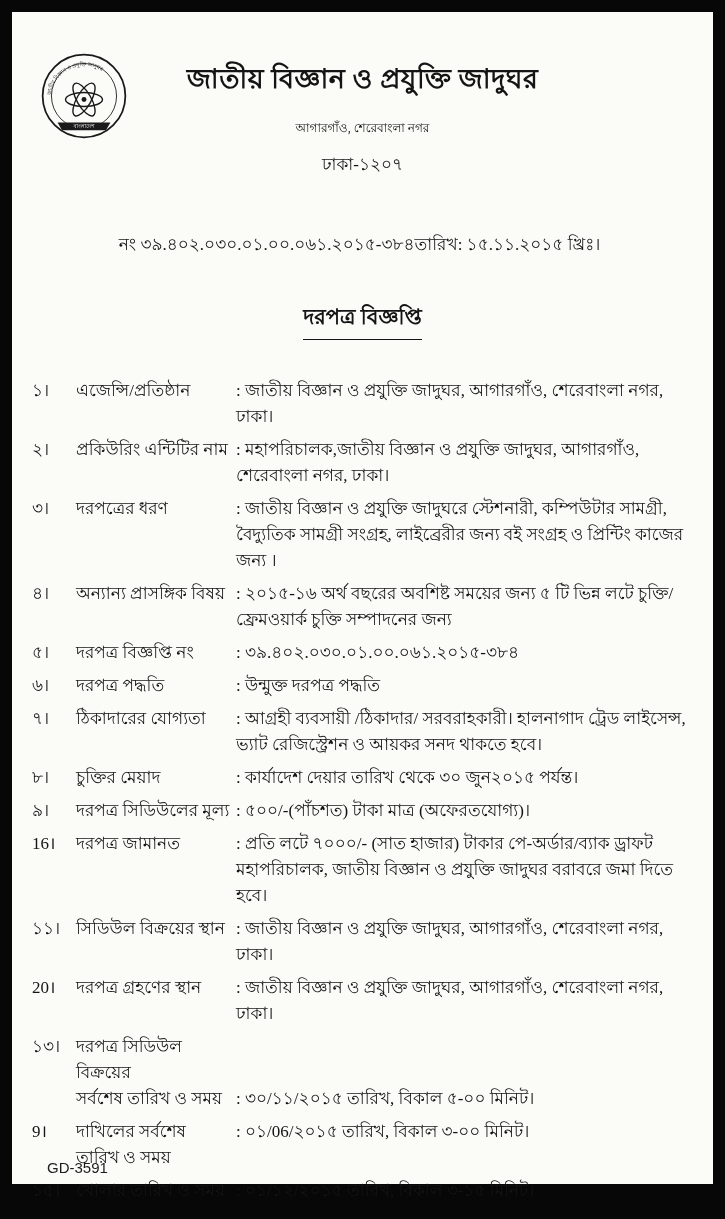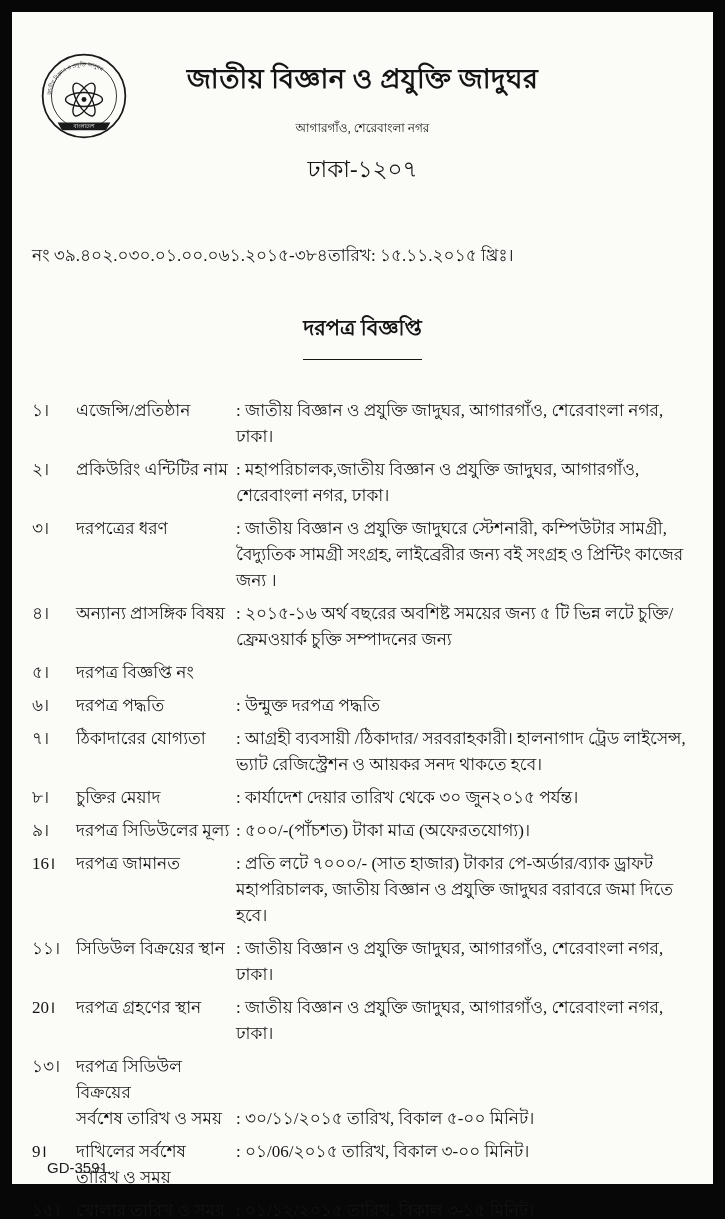--- a/index.html
+++ b/index.html
@@ -40,39 +40,39 @@
   .org-name {
     font-size: 27px;
     font-weight: bold;
     letter-spacing: 0.5px;
   }
   .org-address {
     font-size: 12px;
     margin-top: 16px;
   }
   .org-city {
-    font-size: 23px;
+    font-size: 17px;
     margin-top: 12px;
   }
   
   .ref-row {
     display: flex;
-    justify-content: flex-start;
+    justify-content: center;
     margin-top: 52px;
     font-size: 17px;
     padding-right: 6px;
   }
   
   .title-wrap { text-align: center; margin-top: 42px; }
   .doc-title {
     display: inline-block;
     font-size: 21px;
     font-weight: bold;
     border-bottom: 1.5px solid #141414;
-    padding-bottom: 12px;
+    padding-bottom: 3px;
   }
   
   .items { margin-top: 38px; font-size: 17px; line-height: 26px; }
   .row {
     display: flex;
     align-items: flex-start;
     margin-bottom: 7px;
   }
   .num  { flex: 0 0 44px; }
   .label { flex: 0 0 160px; white-space: pre-line; }
@@ -150,20 +150,21 @@
 
       <div class="row">
         <span class="num">৪।</span>
         <span class="label">অন্যান্য প্রাসঙ্গিক বিষয়</span>
         <span class="value">: ২০১৫-১৬ অর্থ বছরের অবশিষ্ট সময়ের জন্য ৫ টি ভিন্ন লটে চুক্তি/ ফ্রেমওয়ার্ক চুক্তি সম্পাদনের জন্য</span>
       </div>
 
       <div class="row">
         <span class="num">৫।</span>
         <span class="label">দরপত্র বিজ্ঞপ্তি নং</span>
+        <span class="value">: ৩৯.৪০২.০৩০.০১.০০.০৬১.২০১৫-৩৮৪</span>
       </div>
 
       <div class="row">
         <span class="num">৬।</span>
         <span class="label">দরপত্র পদ্ধতি</span>
         <span class="value">: উন্মুক্ত দরপত্র পদ্ধতি</span>
       </div>
 
       <div class="row">
         <span class="num">৭।</span>

